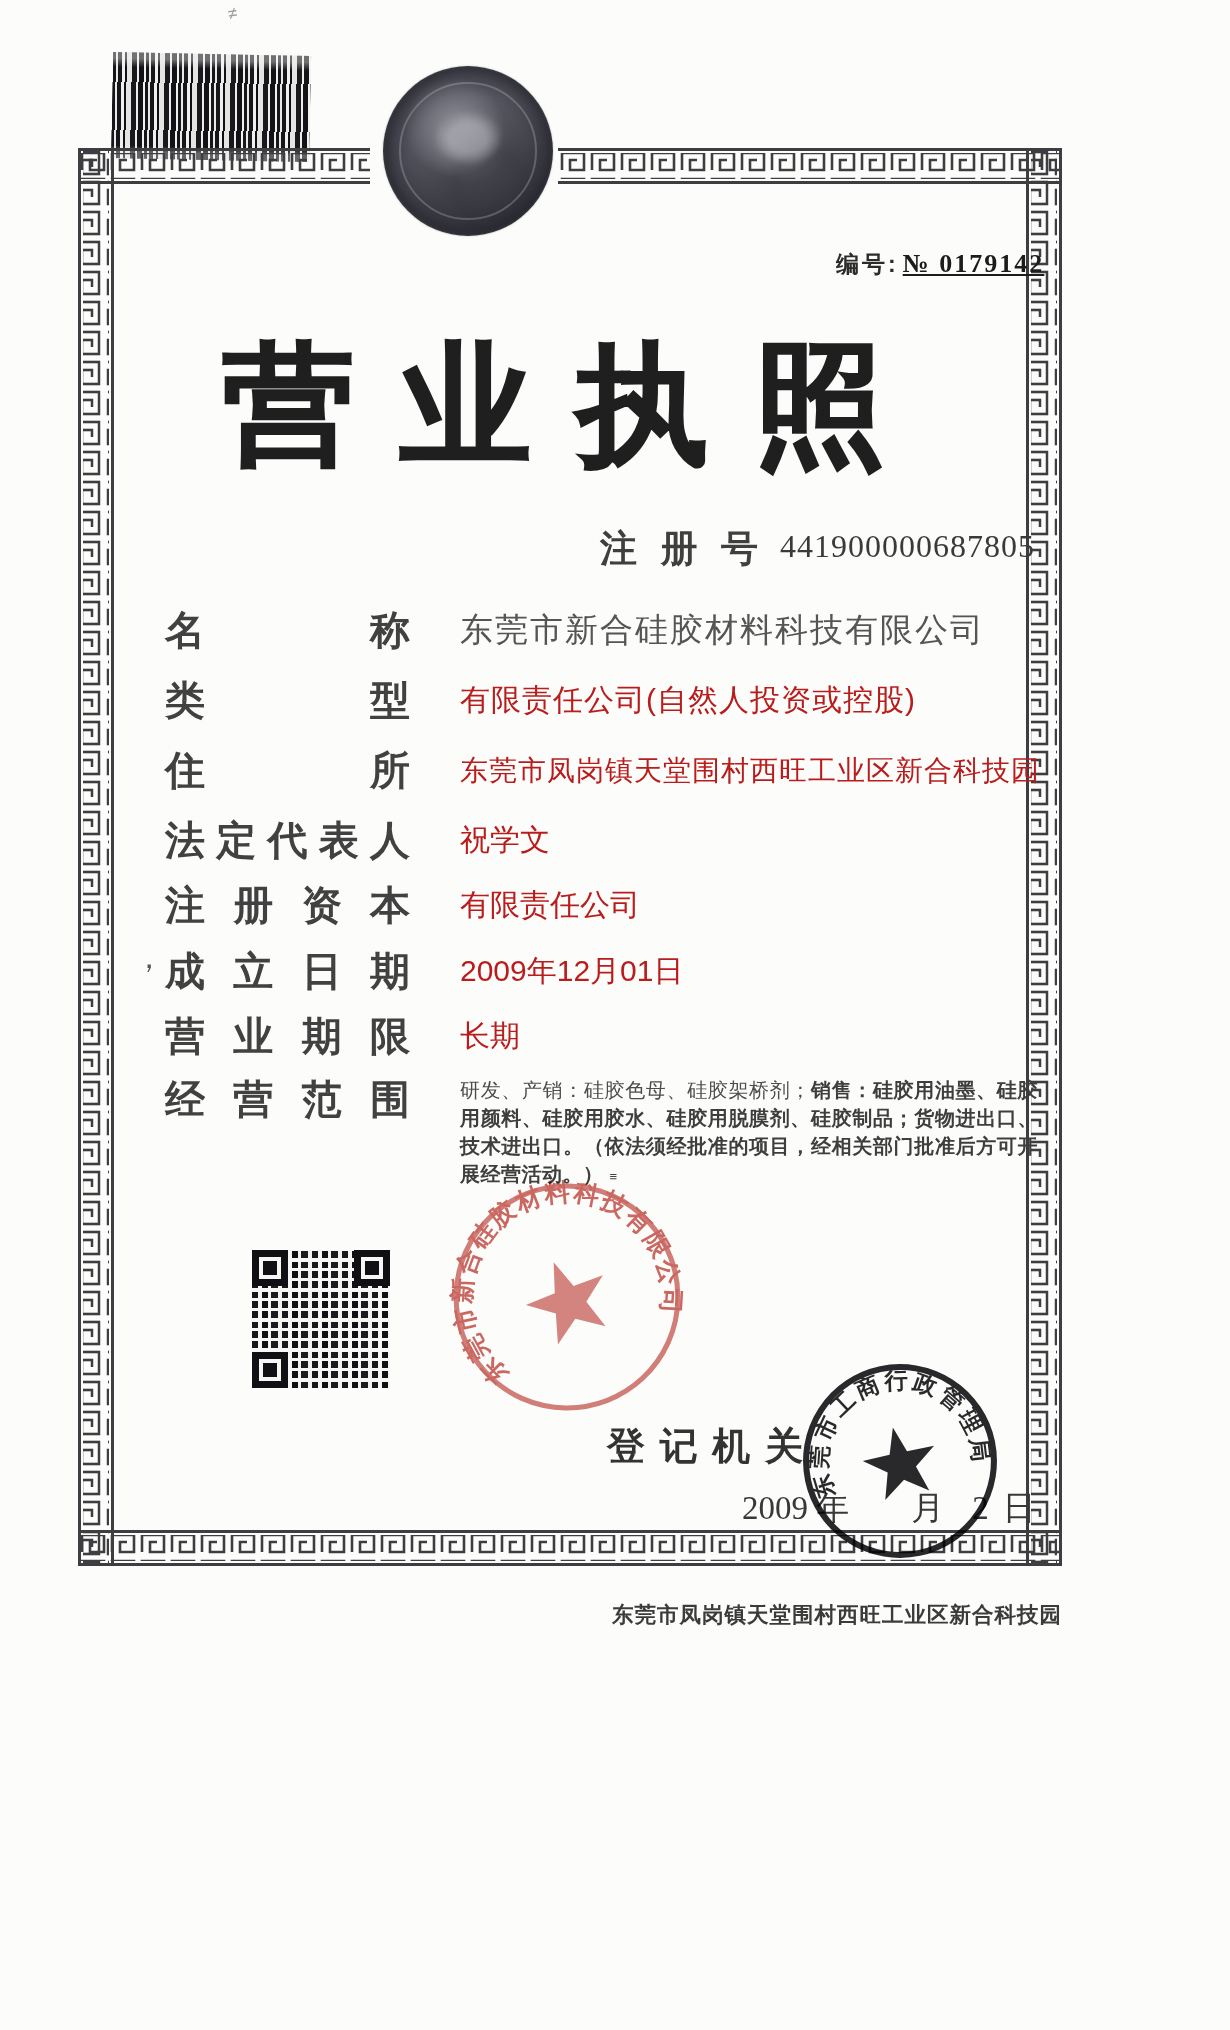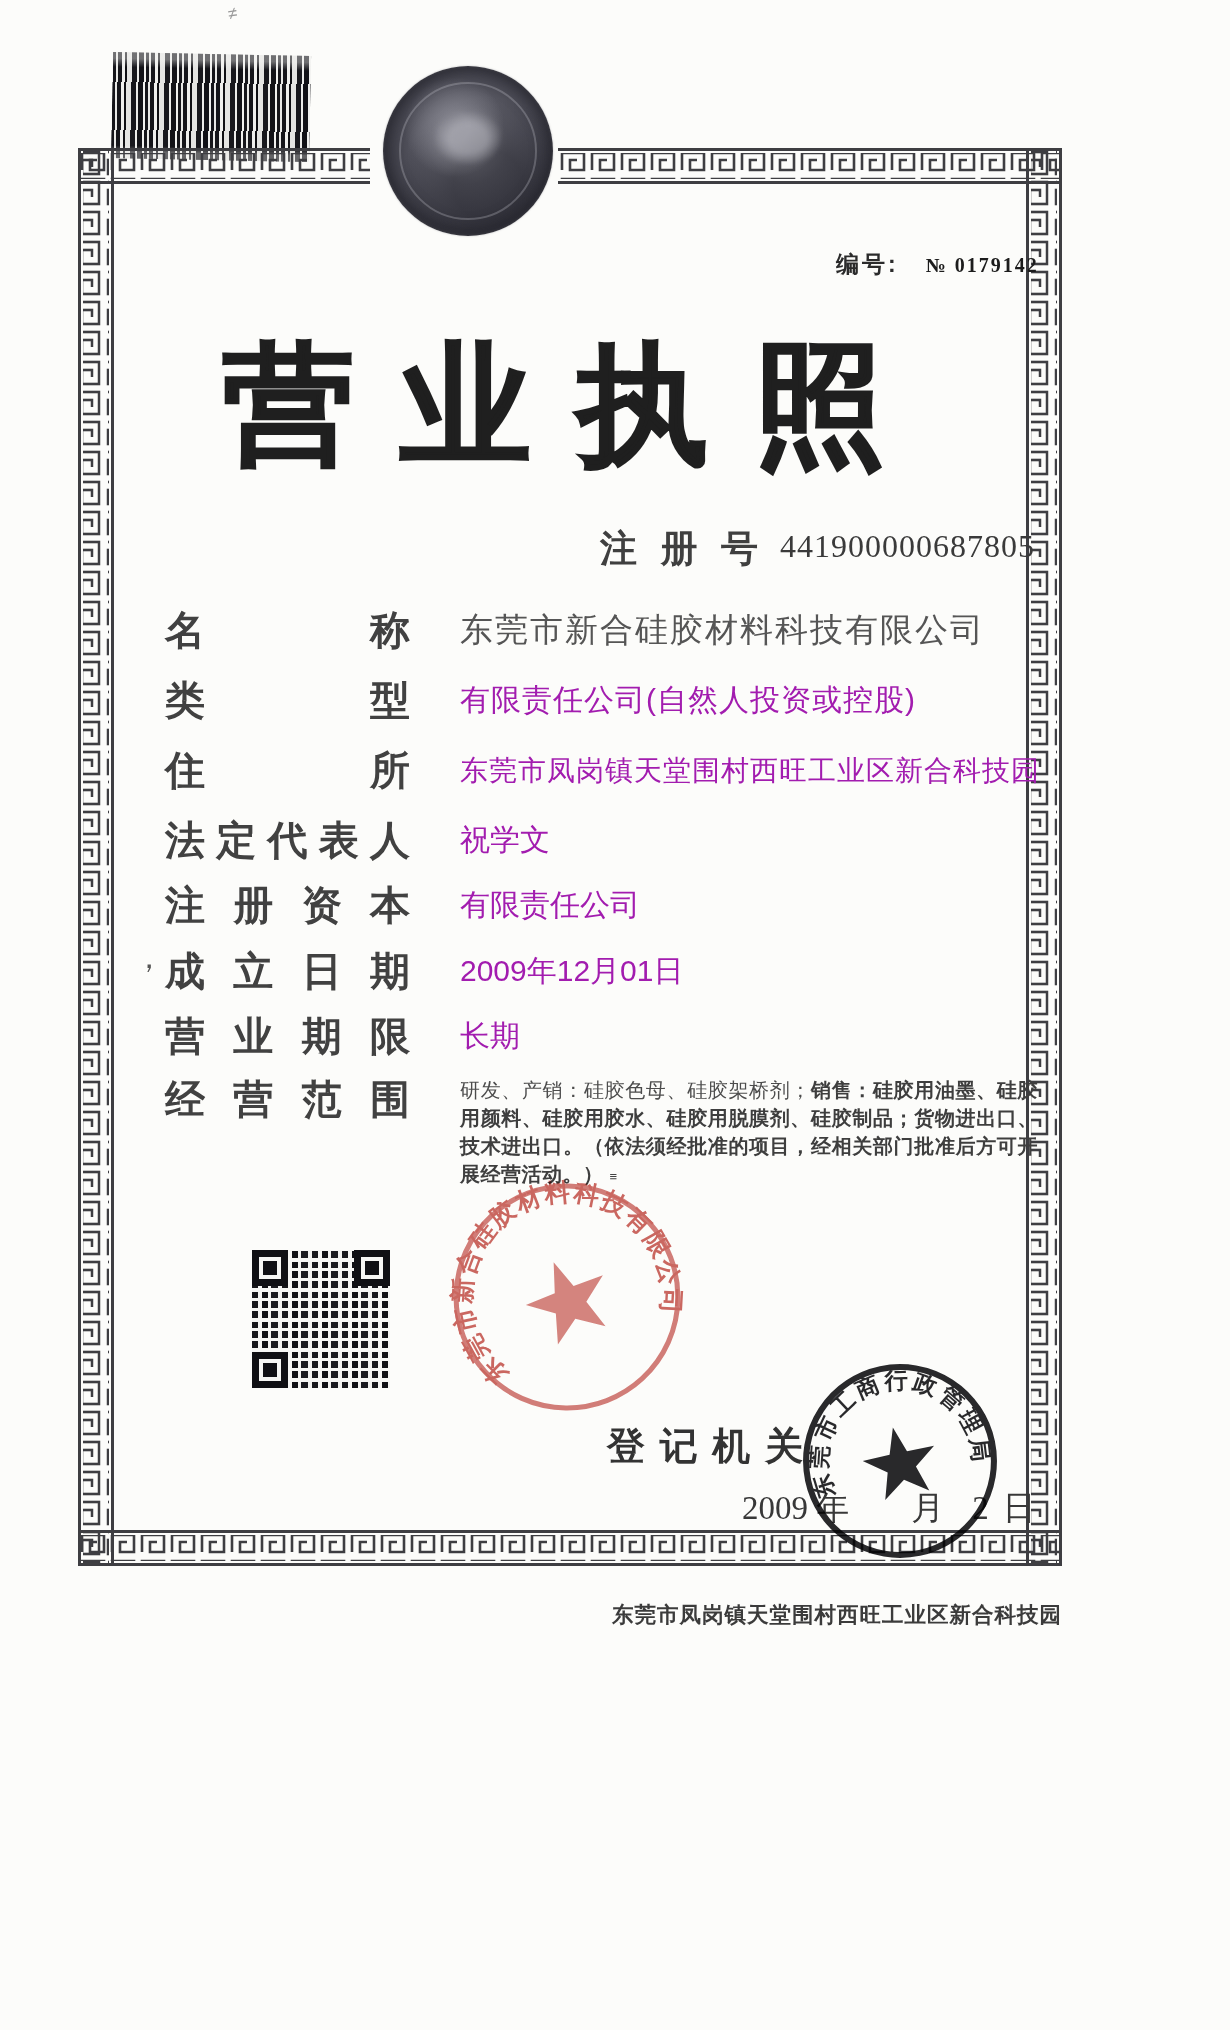--- a/index.html
+++ b/index.html
@@ -36,40 +36,40 @@
   }
   .emblem::before {
     content:""; position:absolute; left:52px; top:46px; width:66px; height:52px;
     background:radial-gradient(ellipse at center, rgba(190,190,198,.5) 0 40%, rgba(190,190,198,0) 75%);
     filter: blur(2px);
   }
   
   svg.strip { position:absolute; display:block; }
   
   .serial {
-    position:absolute; left:836px; top:249px; display:flex; align-items:baseline; gap:27px;
+    position:absolute; left:836px; top:249px; display:flex; align-items:baseline; gap:4px;
     white-space:nowrap;
   }
   .serial .s-label { font-size:23px; font-weight:600; letter-spacing:3px; color:#2b2b2b; }
-  .serial .s-num   { font-family:"Liberation Serif","DejaVu Serif",serif; font-size:20px; font-weight:700; letter-spacing:2px; color:#1c1c1c; }
+  .serial .s-num   { font-family:"Liberation Serif","DejaVu Serif",serif; font-size:26px; font-weight:700; letter-spacing:2px; color:#1c1c1c;text-decoration:underline; }
   .title {
     position:absolute; left:223px; top:336px; width:662px; height:140px;
     display:flex; justify-content:space-between;
     font-size:131px; line-height:1.05; font-weight:900; color:#1f1f1f;
     -webkit-text-stroke:2px #1f1f1f;
   }
   .regno-row { position:absolute; left:600px; top:524px; display:flex; align-items:flex-start; white-space:nowrap; }
   .regno-lbl { width:158px; display:flex; justify-content:space-between; font-size:37px; font-weight:600; color:#3f3f3f; }
   .regno-num {
     margin-left:22px; padding-top:4px; font-family:"Liberation Serif","DejaVu Serif",serif;
     font-size:32px; letter-spacing:1px; color:#3a3a3a;
   }
   .row { position:absolute; left:165px; display:flex; align-items:flex-start; }
   .row .lbl { width:245px; flex-shrink:0; display:flex; justify-content:space-between; font-size:40px; font-weight:600; color:#414141; }
-  .row .val { margin-left:50px; padding-top:7px; font-size:30px; color:#a21caf; white-space:nowrap; }
+  .row .val { margin-left:50px; padding-top:7px; font-size:30px; color:#b91c1c; white-space:nowrap; }
   .r-name .val { font-size:33px; letter-spacing:2px; padding-top:5px; color:#555; }
   .r-type .val { font-size:30px; letter-spacing:1px; }
   .r-addr .val { font-size:28px; letter-spacing:1px; padding-top:9px; }
   .r-scope .val {
     width:578px; white-space:normal; font-size:20px; line-height:28px;
     text-align:justify; padding-top:4px; color:#4c4c4c; letter-spacing:.5px;
   }
   .r-scope .val .bold-part { font-weight:700; color:#3e3e3e; }
   .scope-marks { font-size:13px; color:#444; letter-spacing:-1px; }
   .registrar {

